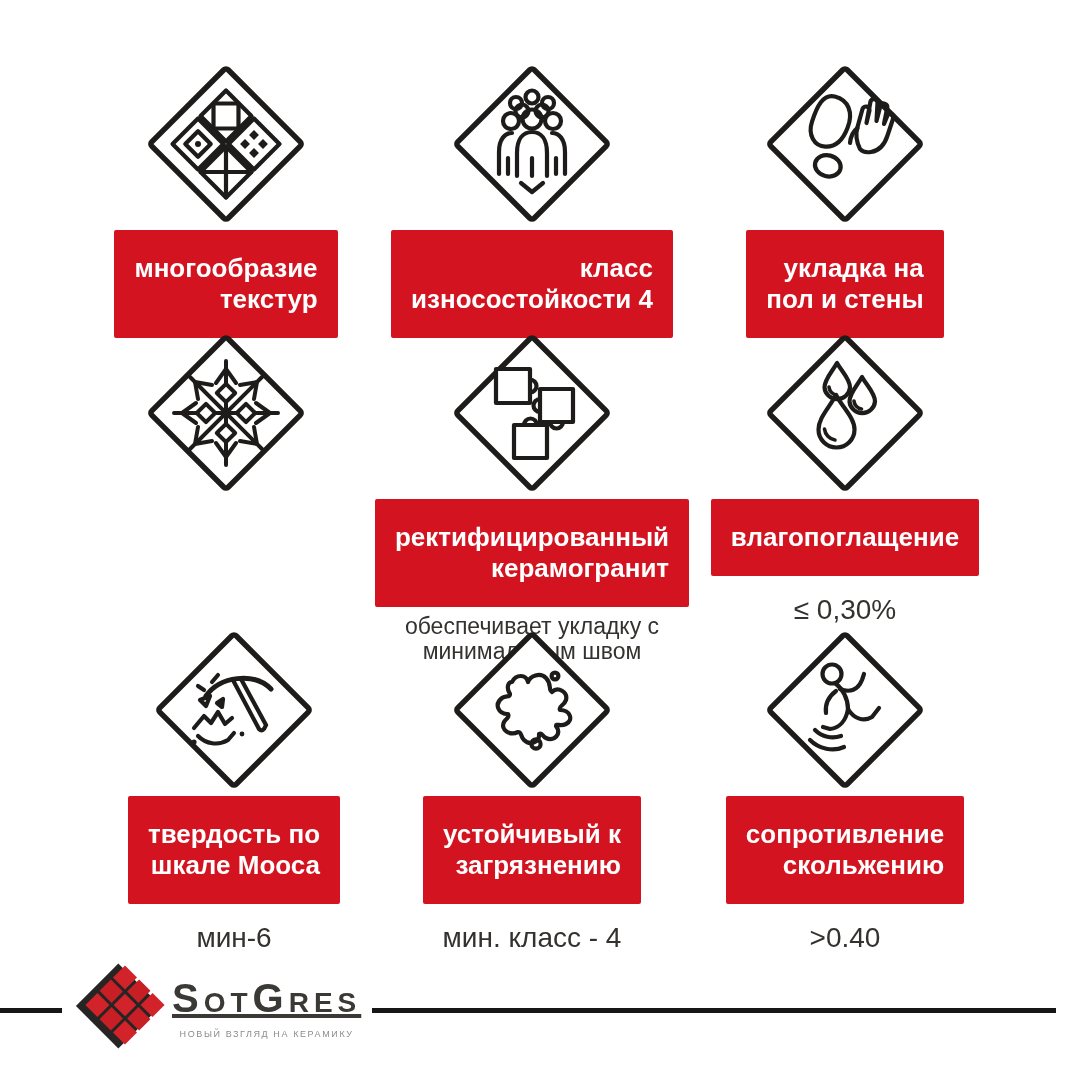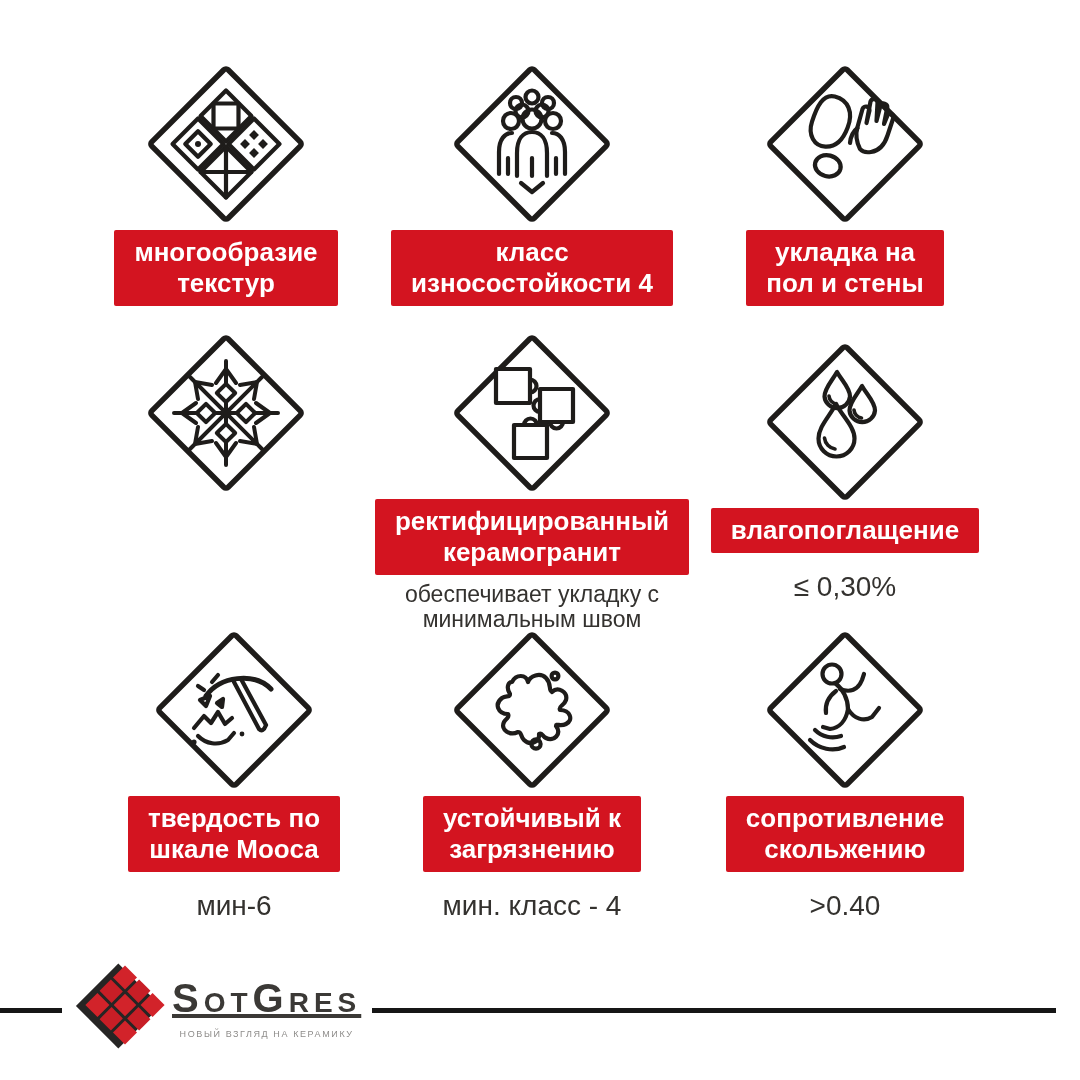--- a/index.html
+++ b/index.html
@@ -13,23 +13,23 @@
   }
   .diamond{width:160px;height:160px;flex:0 0 auto;}
   .diamond svg{display:block;}
   .banner{
     margin-top:6px;
     background:var(--banner-red,#d31420);
     color:#ffffff;
     font-weight:700;
     font-size:26px;
     line-height:31px;
-    text-align:center;
+    text-align:right;
     white-space:pre-line;
-    padding:7px 20px;
+    padding:23px 20px;
     border-radius:2px;
     max-width:306px;
   }
   .sub{
     margin-top:20px;
     color:#34322f;
     font-size:28px;
     line-height:27px;
     text-align:center;
     white-space:pre-line;
@@ -172,21 +172,21 @@
     <rect x="62" y="92" width="33" height="33"></rect>
   </g>
         </g>
       </svg>
     </div>
   <div class="banner">ректифицированный
 керамогранит</div>
   <div class="sub caption">обеспечивает укладку с
 минимальным швом</div>
 </div>
-<div class="cell" style="left:685px;top:342px">
+<div class="cell" style="left:685px;top:333px">
   <div class="diamond">
       <svg viewBox="0 0 160 160" width="160" height="160">
         <rect x="26" y="26" width="108" height="108" rx="3" transform="rotate(45 80 80)" fill="#fff" stroke="#1e1c1a" stroke-width="5.5"></rect>
 <g fill="none" stroke="#1e1c1a" stroke-width="4.2" stroke-linecap="round" stroke-linejoin="round">
   <path d="M72 30 C67 39 59.5 46 59.5 54.5 A12.8 12.8 0 0 0 85 54.5 C85 46 77 39 72 30 Z"></path>
   <path d="M64 54 A9 9 0 0 0 71.5 62" stroke-width="3.6"></path>
   <path d="M97 44 C92 53 84.5 60 84.5 68.5 A12.8 12.8 0 0 0 110 68.5 C110 60 102 53 97 44 Z"></path>
   <path d="M89 68 A9 9 0 0 0 96.5 76" stroke-width="3.6"></path>
   <path d="M71 62 C64 75 53.5 85 53.5 96.5 A18 18 0 0 0 89.5 96.5 C89.5 85 78 75 71 62 Z"></path>
   <path d="M59.5 96 A12.5 12.5 0 0 0 70 107" stroke-width="3.6"></path>

